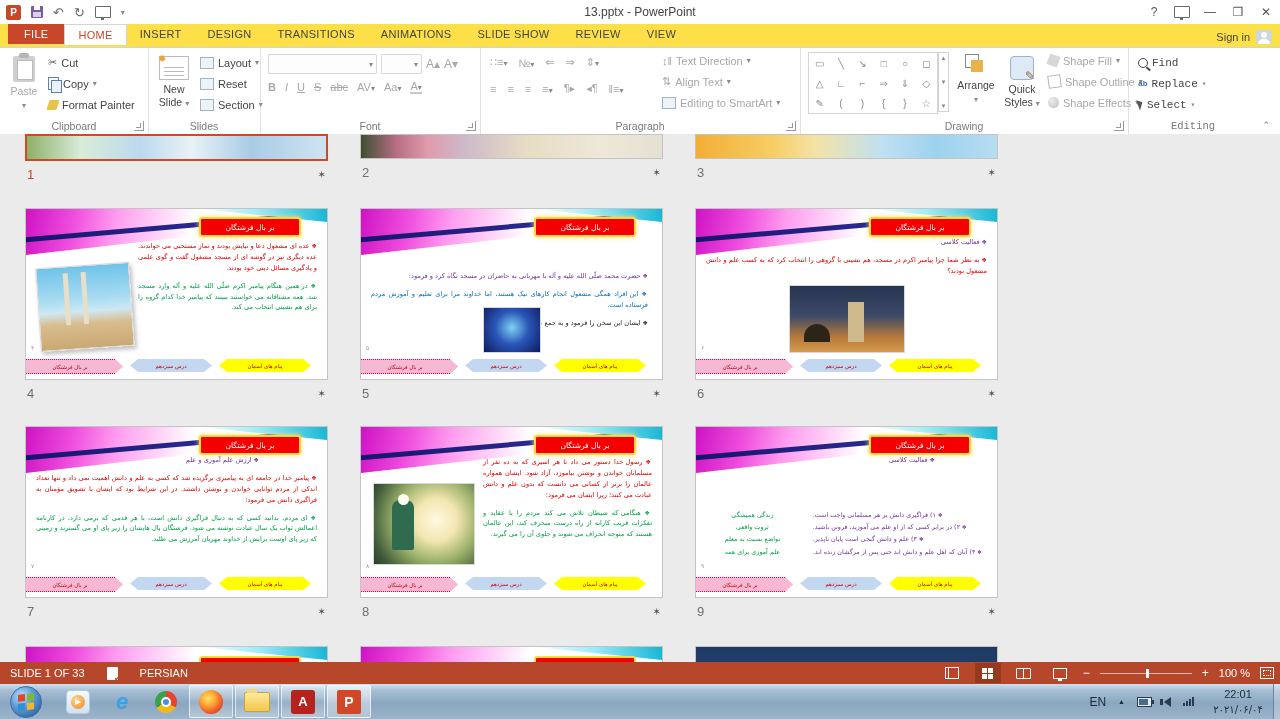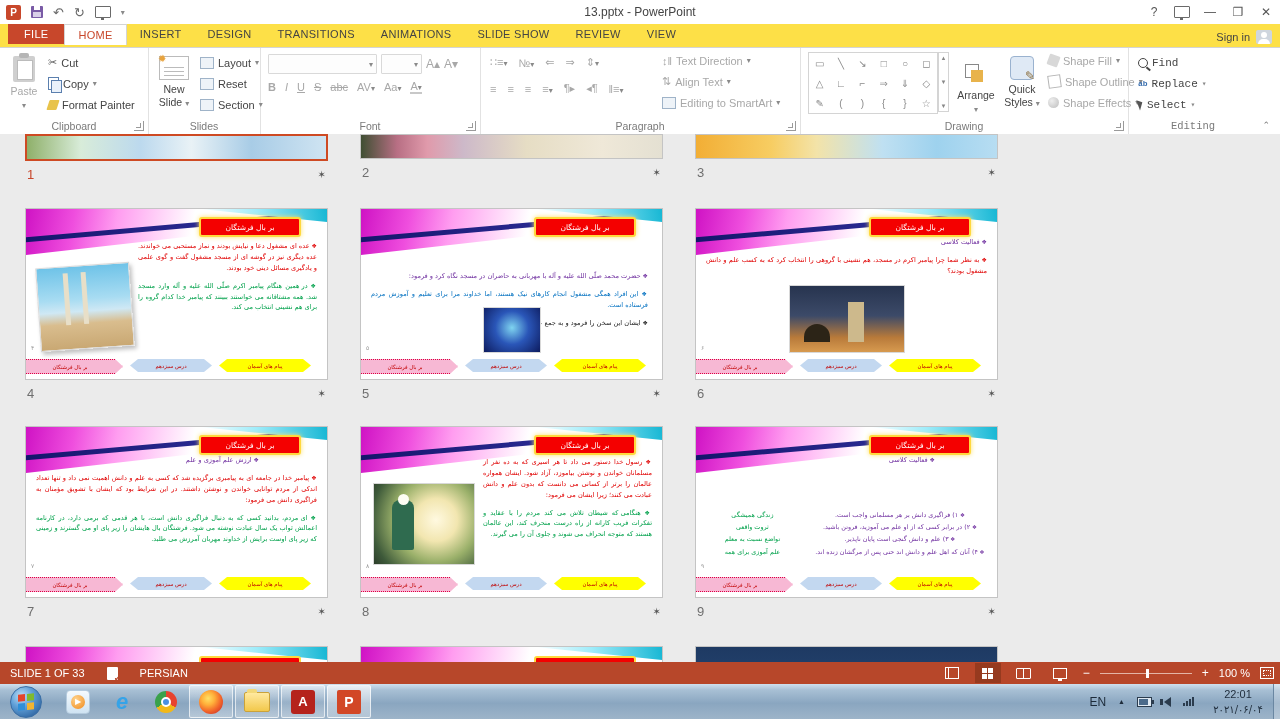--- a/index.html
+++ b/index.html
@@ -118,21 +118,21 @@
   .ph-dusk{left:50%;transform:translateX(-50%);bottom:26px;width:114px;height:66px;
            background:linear-gradient(180deg,#27344f 0%,#3c4a68 45%,#b87a3a 78%,#d79a4f 100%);}
   .ph-dusk::before{content:"";position:absolute;bottom:10px;left:58px;width:16px;height:40px;background:#cdb98c;}
   .ph-dusk::after{content:"";position:absolute;bottom:10px;left:14px;width:26px;height:18px;border-radius:13px 13px 0 0;background:#2c2417;}
   .ph-prophet{left:12px;top:56px;width:100px;height:80px;
               background:radial-gradient(circle at 62% 45%,#fff9e0 0%,#f2e6b0 28%,#9ab06a 55%,#3e5a3a 85%,#2c3d2a 100%);}
   .ph-prophet::before{content:"";position:absolute;left:18px;top:16px;width:22px;height:50px;border-radius:8px 8px 2px 2px;background:#2f6b4f;}
   .ph-prophet::after{content:"";position:absolute;left:24px;top:10px;width:11px;height:11px;border-radius:50%;background:#fdfdf4;}
   .match{position:absolute;direction:rtl;display:flex;font-family:"DejaVu Sans",sans-serif;font-size:6.4px;line-height:1.9;}
   .match ul{list-style:none;margin:0;padding:0;}
-  .match .mr{width:62%;color:#7030a0;text-align:center;}
+  .match .mr{width:62%;color:#7030a0;text-align:left;}
   .match .mr li::before{content:"❖ ";font-size:5.5px;}
   .match .ml{width:38%;color:#00a14b;text-align:center;padding-right:14px;box-sizing:border-box;}
   .top10{position:relative;width:301px;height:40px;background:#fff;border:1px solid #c4c4c4;overflow:hidden;}
   .navy12{background:linear-gradient(180deg,#1e3a63,#24436f);}
   .tbox-sliver{position:absolute;top:9px;right:26px;width:98px;height:16px;background:#f40000;border:2px solid #ffd83d;border-radius:3px;}
   
   .statusbar{position:absolute;top:662px;left:0;right:0;height:22px;background:#B7472A;color:#fff;
              display:flex;align-items:center;font-size:11px;}
   .sb-left{display:flex;align-items:center;gap:22px;padding-left:10px;}
   .spell-ic{width:11px;height:13px;background:#fff;border-radius:1px;position:relative;}
@@ -371,21 +371,21 @@
         <span>)</span>
         <span>{</span>
         <span>}</span>
         <span>☆</span>
       </div>
       <div class="shapescroll">
         <span>▲</span>
           <span>▼</span>
           <span>▼</span>
       </div>
-      <div class="bigbtn en" style="position:absolute;left:152px;top:10px;width:48px;">
+      <div class="bigbtn en" style="position:absolute;left:152px;top:0;width:48px;">
         <span class="arrange-ic"></span>
         <span class="cap"><span>Arrange</span><br><span class="dd">▾</span></span>
       </div>
       <div class="bigbtn en" style="position:absolute;left:200px;top:2px;width:44px;">
         <span class="qstyle-ic"></span>
         <span class="cap"><span>Quick Styles</span> <span class="dd">▾</span></span>
       </div>
       <div style="position:absolute;left:248px;top:2px;" class="dis">
         <div class="smallrow">
           <span class="sf-ic"></span>

